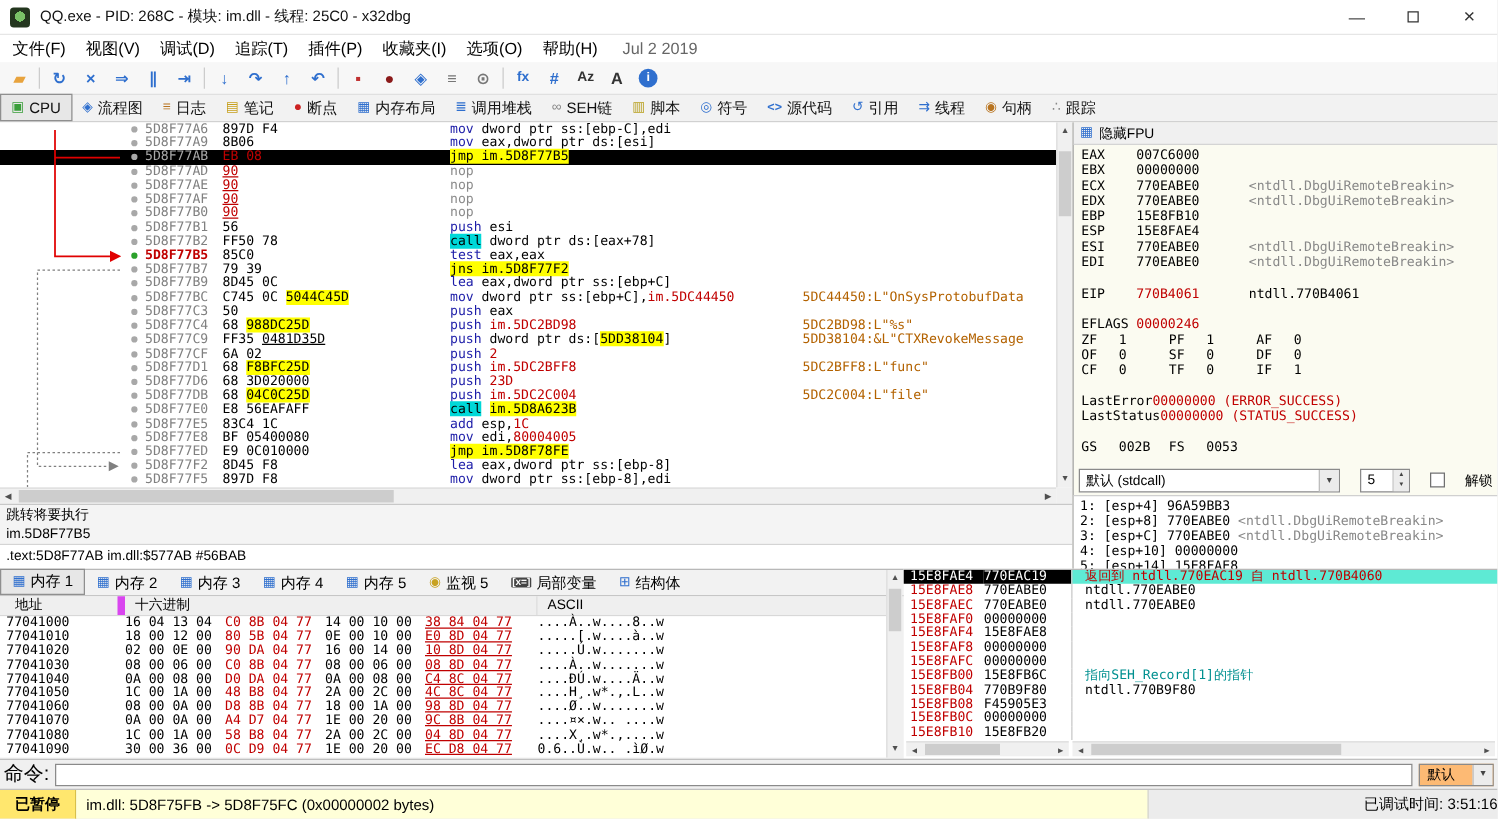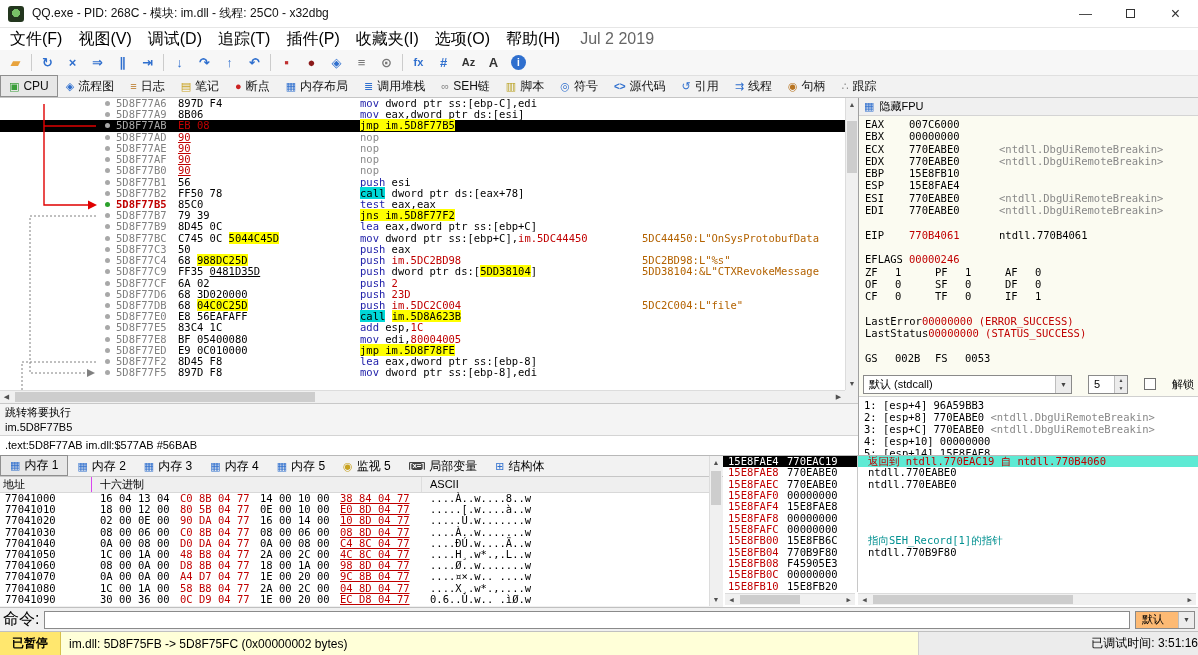--- a/index.html
+++ b/index.html
@@ -11,21 +11,21 @@
 
 #titlebar{position:absolute;left:0;top:0;width:1198px;height:28px;background:#fff;display:flex;align-items:center;border-bottom:1px solid #e6e6e6}
 .appicon{width:16px;height:16px;margin:0 8px 0 8px;border-radius:3px;background:radial-gradient(circle at 50% 45%,#79c267 0 34%,#23361e 35% 100%)}
 #title-text{font-size:12px;color:#111}
 .wbtns{margin-left:auto;display:flex;height:100%}
 .wbtn{width:45px;height:100%;display:flex;align-items:center;justify-content:center;font-size:13px;color:#333}
 .wbtn .maxbox{width:9px;height:9px;border:1px solid #333}
 
 
 #menubar{position:absolute;left:0;top:28px;width:1198px;height:22px;background:#fff;display:flex;align-items:center;padding-left:2px}
-.mi{padding:0 8px;line-height:22px;font-size:16px}
+.mi{padding:0 8px;line-height:22px;font-size:13px}
 .mdate{color:#666;margin-left:4px}
 
 
 #toolbar{position:absolute;left:0;top:50px;width:1198px;height:26px;background:#f7f7f7;border-bottom:1px solid #e0e0e0;display:flex;align-items:center;padding-left:3px}
 .tbtn{width:25px;height:22px;display:flex;align-items:center;justify-content:center;border-radius:2px}
 .tglyph{font-size:13px;font-weight:bold;line-height:1}
 .tglyph.txt{font-size:11px;}
 .tglyph.round{width:15px;height:15px;border-radius:50%;display:flex;align-items:center;justify-content:center;font-size:10px;font-style:normal}
 .tsep{width:1px;height:17px;background:#ccc;margin:0 3px}
 
@@ -105,21 +105,21 @@
 
 
 #bottomtabs{position:absolute;left:0;top:455px;width:723px;height:22px;background:#f2f2f2;border-top:1px solid #b8b8b8;border-bottom:1px solid #c6c6c6;display:flex;align-items:flex-end}
 .btab{display:flex;align-items:center;gap:4px;padding:0 9px;height:20px;font-size:12px;white-space:nowrap}
 .btab.active{background:#e7e7e7;border:1px solid #8f8f8f;height:21px}
 .bicon{font-size:11px;line-height:1}
 .bicon.txt{font-size:8px;font-weight:bold;background:#444;color:#fff;padding:0 1px;border-radius:1px}
 
 
 #dumpheader{position:absolute;left:0;top:477px;width:709px;height:16px;background:#efefef;border-bottom:1px solid #d8d8d8;display:flex;font-size:11px;line-height:15px}
-.dh-addr{width:92px;padding-left:3px;border-right:1px solid #d946ef}
+.dh-addr{width:100px;padding-left:12px;border-right:6px solid #d946ef}
 .dh-hex{width:330px;padding-left:8px;border-right:1px solid #ddd}
 .dh-ascii{flex:1;padding-left:8px}
 #dump-rows{position:absolute;left:0;top:493px;width:709px;height:113px;background:#fff;font-family:"DejaVu Sans Mono",monospace;font-size:10.5px}
 .mrow{display:flex;height:11.2px;line-height:11.3px;white-space:pre}
 .maddr{width:92px;padding-left:5px}
 .mhex{width:330px;padding-left:8px}
 .mhex .g{display:inline-block;width:76px;margin-right:4px}
 .g.red{color:#c00000}
 .g.u{text-decoration:underline}
 .mascii{flex:1;padding-left:8px}
@@ -323,20 +323,21 @@
           <div class="drow"><span class="dgut"></span><span class="ddot"></span><span class="daddr">5D8F77B1</span><span class="dbytes"><span>56</span></span><span class="dinstr"><span class="sg-mn">push </span><span>esi</span></span><span class="dcmt"></span></div>
           <div class="drow"><span class="dgut"></span><span class="ddot"></span><span class="daddr">5D8F77B2</span><span class="dbytes"><span>FF50 78</span></span><span class="dinstr"><span class="sg-call">call</span><span> dword ptr ds:[eax+78]</span></span><span class="dcmt"></span></div>
           <div class="drow"><span class="dgut"></span><span class="ddot green"></span><span class="daddr red">5D8F77B5</span><span class="dbytes"><span>85C0</span></span><span class="dinstr"><span class="sg-mn">test </span><span>eax,eax</span></span><span class="dcmt"></span></div>
           <div class="drow"><span class="dgut"></span><span class="ddot"></span><span class="daddr">5D8F77B7</span><span class="dbytes"><span>79 39</span></span><span class="dinstr"><span class="sg-y">jns im.5D8F77F2</span></span><span class="dcmt"></span></div>
           <div class="drow"><span class="dgut"></span><span class="ddot"></span><span class="daddr">5D8F77B9</span><span class="dbytes"><span>8D45 0C</span></span><span class="dinstr"><span class="sg-mn">lea </span><span>eax,dword ptr ss:[ebp+C]</span></span><span class="dcmt"></span></div>
           <div class="drow"><span class="dgut"></span><span class="ddot"></span><span class="daddr">5D8F77BC</span><span class="dbytes"><span>C745 0C </span><span class="sg-yb">5044C45D</span></span><span class="dinstr"><span class="sg-mn">mov </span><span>dword ptr ss:[ebp+C],</span><span class="sg-num">im.5DC44450</span></span><span class="dcmt">5DC44450:L"OnSysProtobufData</span></div>
           <div class="drow"><span class="dgut"></span><span class="ddot"></span><span class="daddr">5D8F77C3</span><span class="dbytes"><span>50</span></span><span class="dinstr"><span class="sg-mn">push </span><span>eax</span></span><span class="dcmt"></span></div>
           <div class="drow"><span class="dgut"></span><span class="ddot"></span><span class="daddr">5D8F77C4</span><span class="dbytes"><span>68 </span><span class="sg-yb">988DC25D</span></span><span class="dinstr"><span class="sg-mn">push </span><span class="sg-num">im.5DC2BD98</span></span><span class="dcmt">5DC2BD98:L"%s"</span></div>
           <div class="drow"><span class="dgut"></span><span class="ddot"></span><span class="daddr">5D8F77C9</span><span class="dbytes"><span>FF35 </span><span class="sg-u">0481D35D</span></span><span class="dinstr"><span class="sg-mn">push </span><span>dword ptr ds:[</span><span class="sg-y">5DD38104</span><span>]</span></span><span class="dcmt">5DD38104:&amp;L"CTXRevokeMessage</span></div>
           <div class="drow"><span class="dgut"></span><span class="ddot"></span><span class="daddr">5D8F77CF</span><span class="dbytes"><span>6A 02</span></span><span class="dinstr"><span class="sg-mn">push </span><span class="sg-num">2</span></span><span class="dcmt"></span></div>
+          <div class="drow"><span class="dgut"></span><span class="ddot"></span><span class="daddr">5D8F77D1</span><span class="dbytes"><span>68 </span><span class="sg-yb">F8BFC25D</span></span><span class="dinstr"><span class="sg-mn">push </span><span class="sg-num">im.5DC2BFF8</span></span><span class="dcmt">5DC2BFF8:L"func"</span></div>
           <div class="drow"><span class="dgut"></span><span class="ddot"></span><span class="daddr">5D8F77D6</span><span class="dbytes"><span>68 3D020000</span></span><span class="dinstr"><span class="sg-mn">push </span><span class="sg-num">23D</span></span><span class="dcmt"></span></div>
           <div class="drow"><span class="dgut"></span><span class="ddot"></span><span class="daddr">5D8F77DB</span><span class="dbytes"><span>68 </span><span class="sg-yb">04C0C25D</span></span><span class="dinstr"><span class="sg-mn">push </span><span class="sg-num">im.5DC2C004</span></span><span class="dcmt">5DC2C004:L"file"</span></div>
           <div class="drow"><span class="dgut"></span><span class="ddot"></span><span class="daddr">5D8F77E0</span><span class="dbytes"><span>E8 56EAFAFF</span></span><span class="dinstr"><span class="sg-call">call</span><span> </span><span class="sg-y">im.5D8A623B</span></span><span class="dcmt"></span></div>
           <div class="drow"><span class="dgut"></span><span class="ddot"></span><span class="daddr">5D8F77E5</span><span class="dbytes"><span>83C4 1C</span></span><span class="dinstr"><span class="sg-mn">add </span><span>esp,</span><span class="sg-num">1C</span></span><span class="dcmt"></span></div>
           <div class="drow"><span class="dgut"></span><span class="ddot"></span><span class="daddr">5D8F77E8</span><span class="dbytes"><span>BF 05400080</span></span><span class="dinstr"><span class="sg-mn">mov </span><span>edi,</span><span class="sg-num">80004005</span></span><span class="dcmt"></span></div>
           <div class="drow"><span class="dgut"></span><span class="ddot"></span><span class="daddr">5D8F77ED</span><span class="dbytes"><span>E9 0C010000</span></span><span class="dinstr"><span class="sg-y">jmp im.5D8F78FE</span></span><span class="dcmt"></span></div>
           <div class="drow"><span class="dgut"></span><span class="ddot"></span><span class="daddr">5D8F77F2</span><span class="dbytes"><span>8D45 F8</span></span><span class="dinstr"><span class="sg-mn">lea </span><span>eax,dword ptr ss:[ebp-8]</span></span><span class="dcmt"></span></div>
           <div class="drow"><span class="dgut"></span><span class="ddot"></span><span class="daddr">5D8F77F5</span><span class="dbytes"><span>897D F8</span></span><span class="dinstr"><span class="sg-mn">mov </span><span>dword ptr ss:[ebp-8],edi</span></span><span class="dcmt"></span></div>
         </div>
       <svg id="jump-arrows" viewBox="0 0 100 292">

